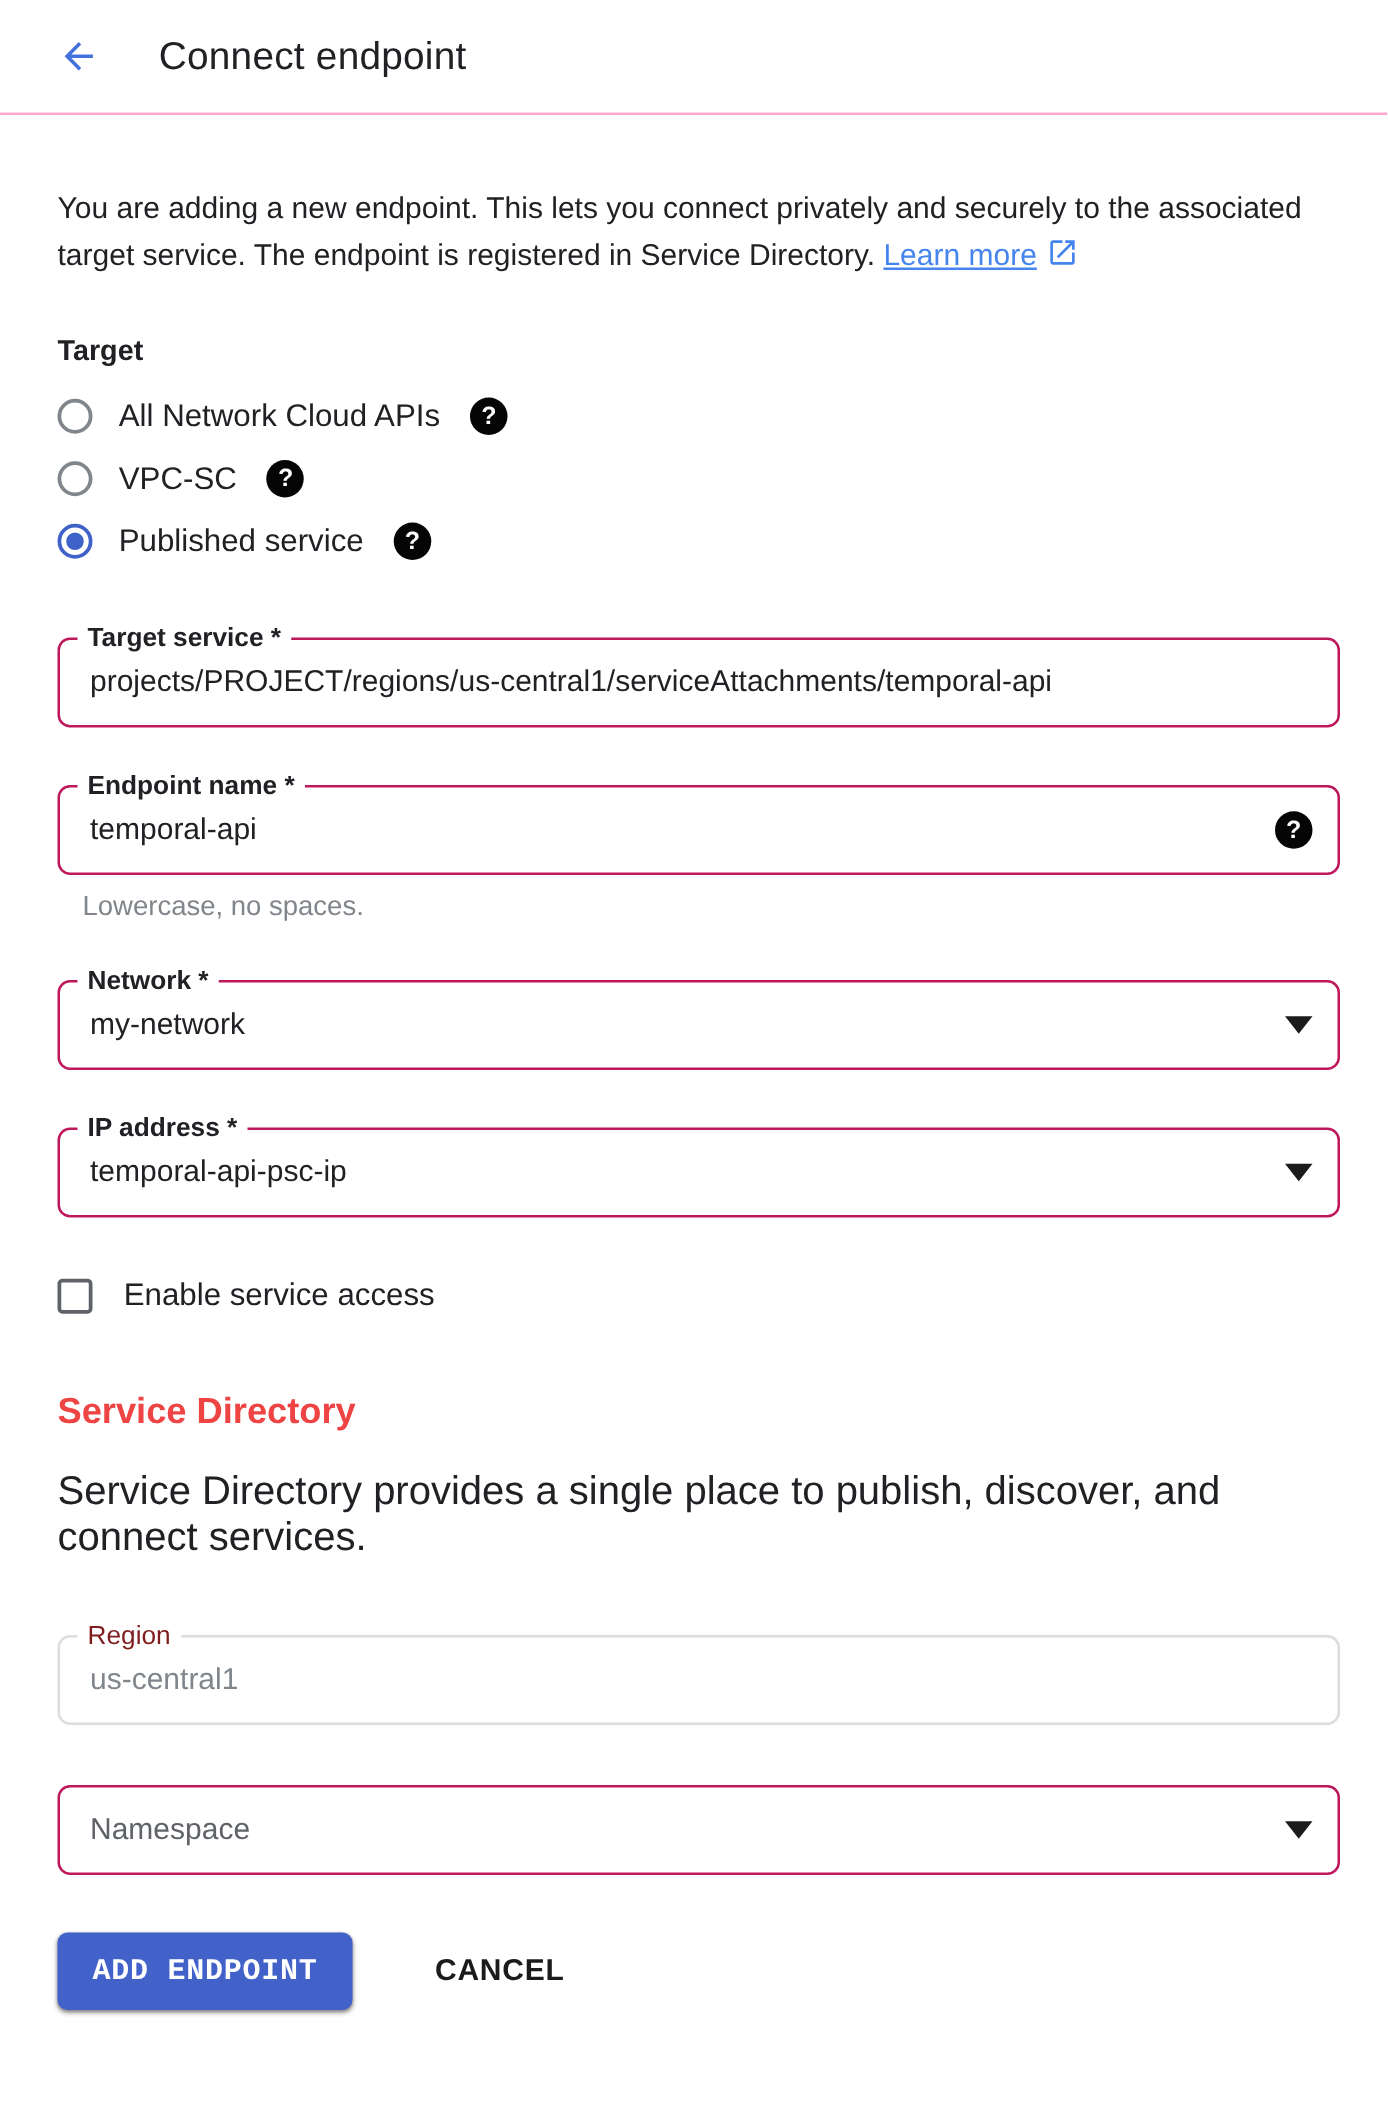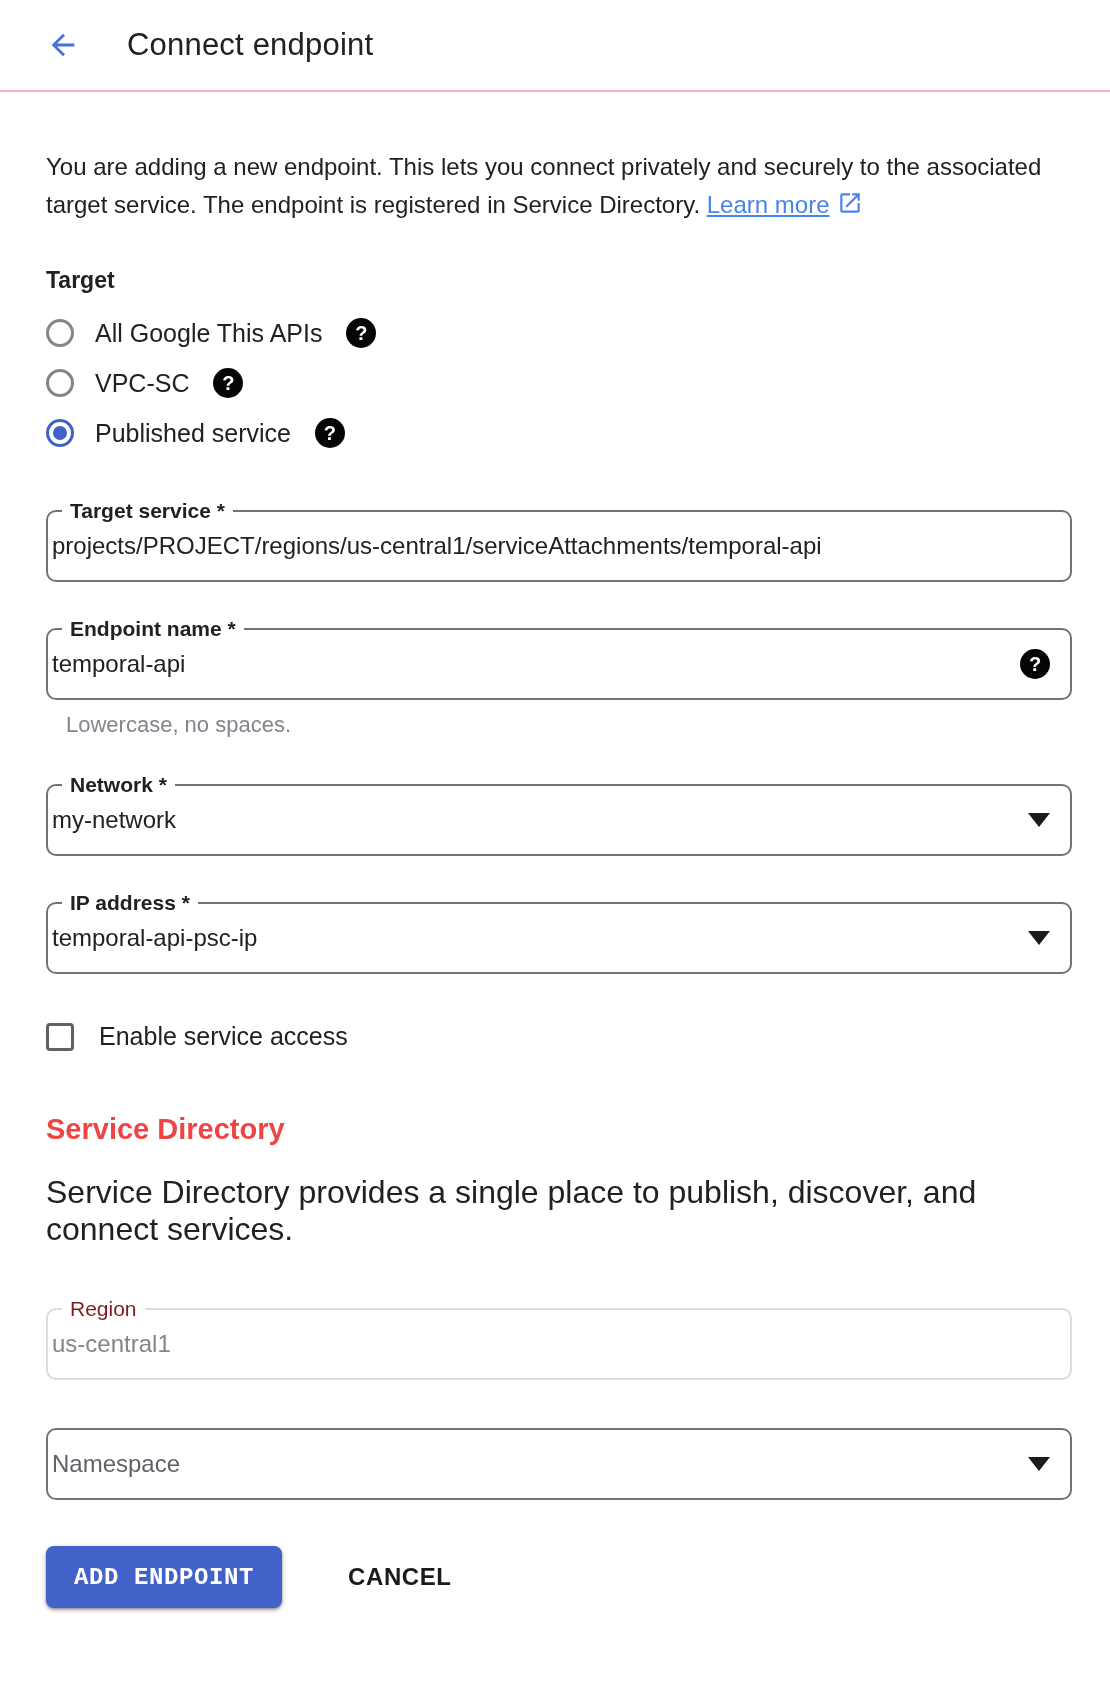--- a/index.html
+++ b/index.html
@@ -42,22 +42,22 @@
   .radio-label { margin-left:21px; font-size:25px; color:#202124; }
   .help {
     width:30px; height:30px; border-radius:50%; background:#050505; color:#fff;
     font-size:20px; font-weight:700; display:inline-flex; align-items:center;
     justify-content:center; margin-left:24px; flex:none; cursor:pointer;
     line-height:1;
   }
 
   
   .field {
-    position:relative; height:72px; border:2px solid #737373; border-radius:10px;
-    display:flex; align-items:center; padding:0 20px 0 4px; background:#fff;
+    position:relative; height:72px; border:2px solid #be185d; border-radius:10px;
+    display:flex; align-items:center; padding:0 20px 0 24px; background:#fff;
   }
   .flabel {
     position:absolute; top:-14px; left:14px; background:#fff; padding:0 8px;
     font-size:21px; font-weight:700; color:#202124; line-height:26px; white-space:nowrap;
   }
   .fvalue {
     flex:1; font-family:"Liberation Sans", sans-serif; font-size:24px;
     color:#202124; border:none; outline:none; background:transparent; min-width:0;
   }
   .caret {
@@ -123,21 +123,21 @@
         <path d="M19 19H5V5h7V3H5c-1.11 0-2 .9-2 2v14c0 1.1.89 2 2 2h14c1.1 0 2-.9 2-2v-7h-2v7zM14 3v2h3.59l-9.83 9.83 1.41 1.41L19 6.41V10h2V3h-7z" fill="#4684ee"></path>
       </svg>
     </span>
   </p>
 
   <div class="section-label">Target</div>
 
   <div class="radio-group">
     <div class="radio-row">
       <span class="radio"></span>
-      <span class="radio-label">All Google This APIs</span>
+      <span class="radio-label">All Network Cloud APIs</span>
       <span class="help">?</span>
     </div>
     <div class="radio-row">
       <span class="radio"></span>
       <span class="radio-label">VPC-SC</span>
       <span class="help">?</span>
     </div>
     <div class="radio-row">
       <span class="radio on"></span>
       <span class="radio-label">Published service</span>

